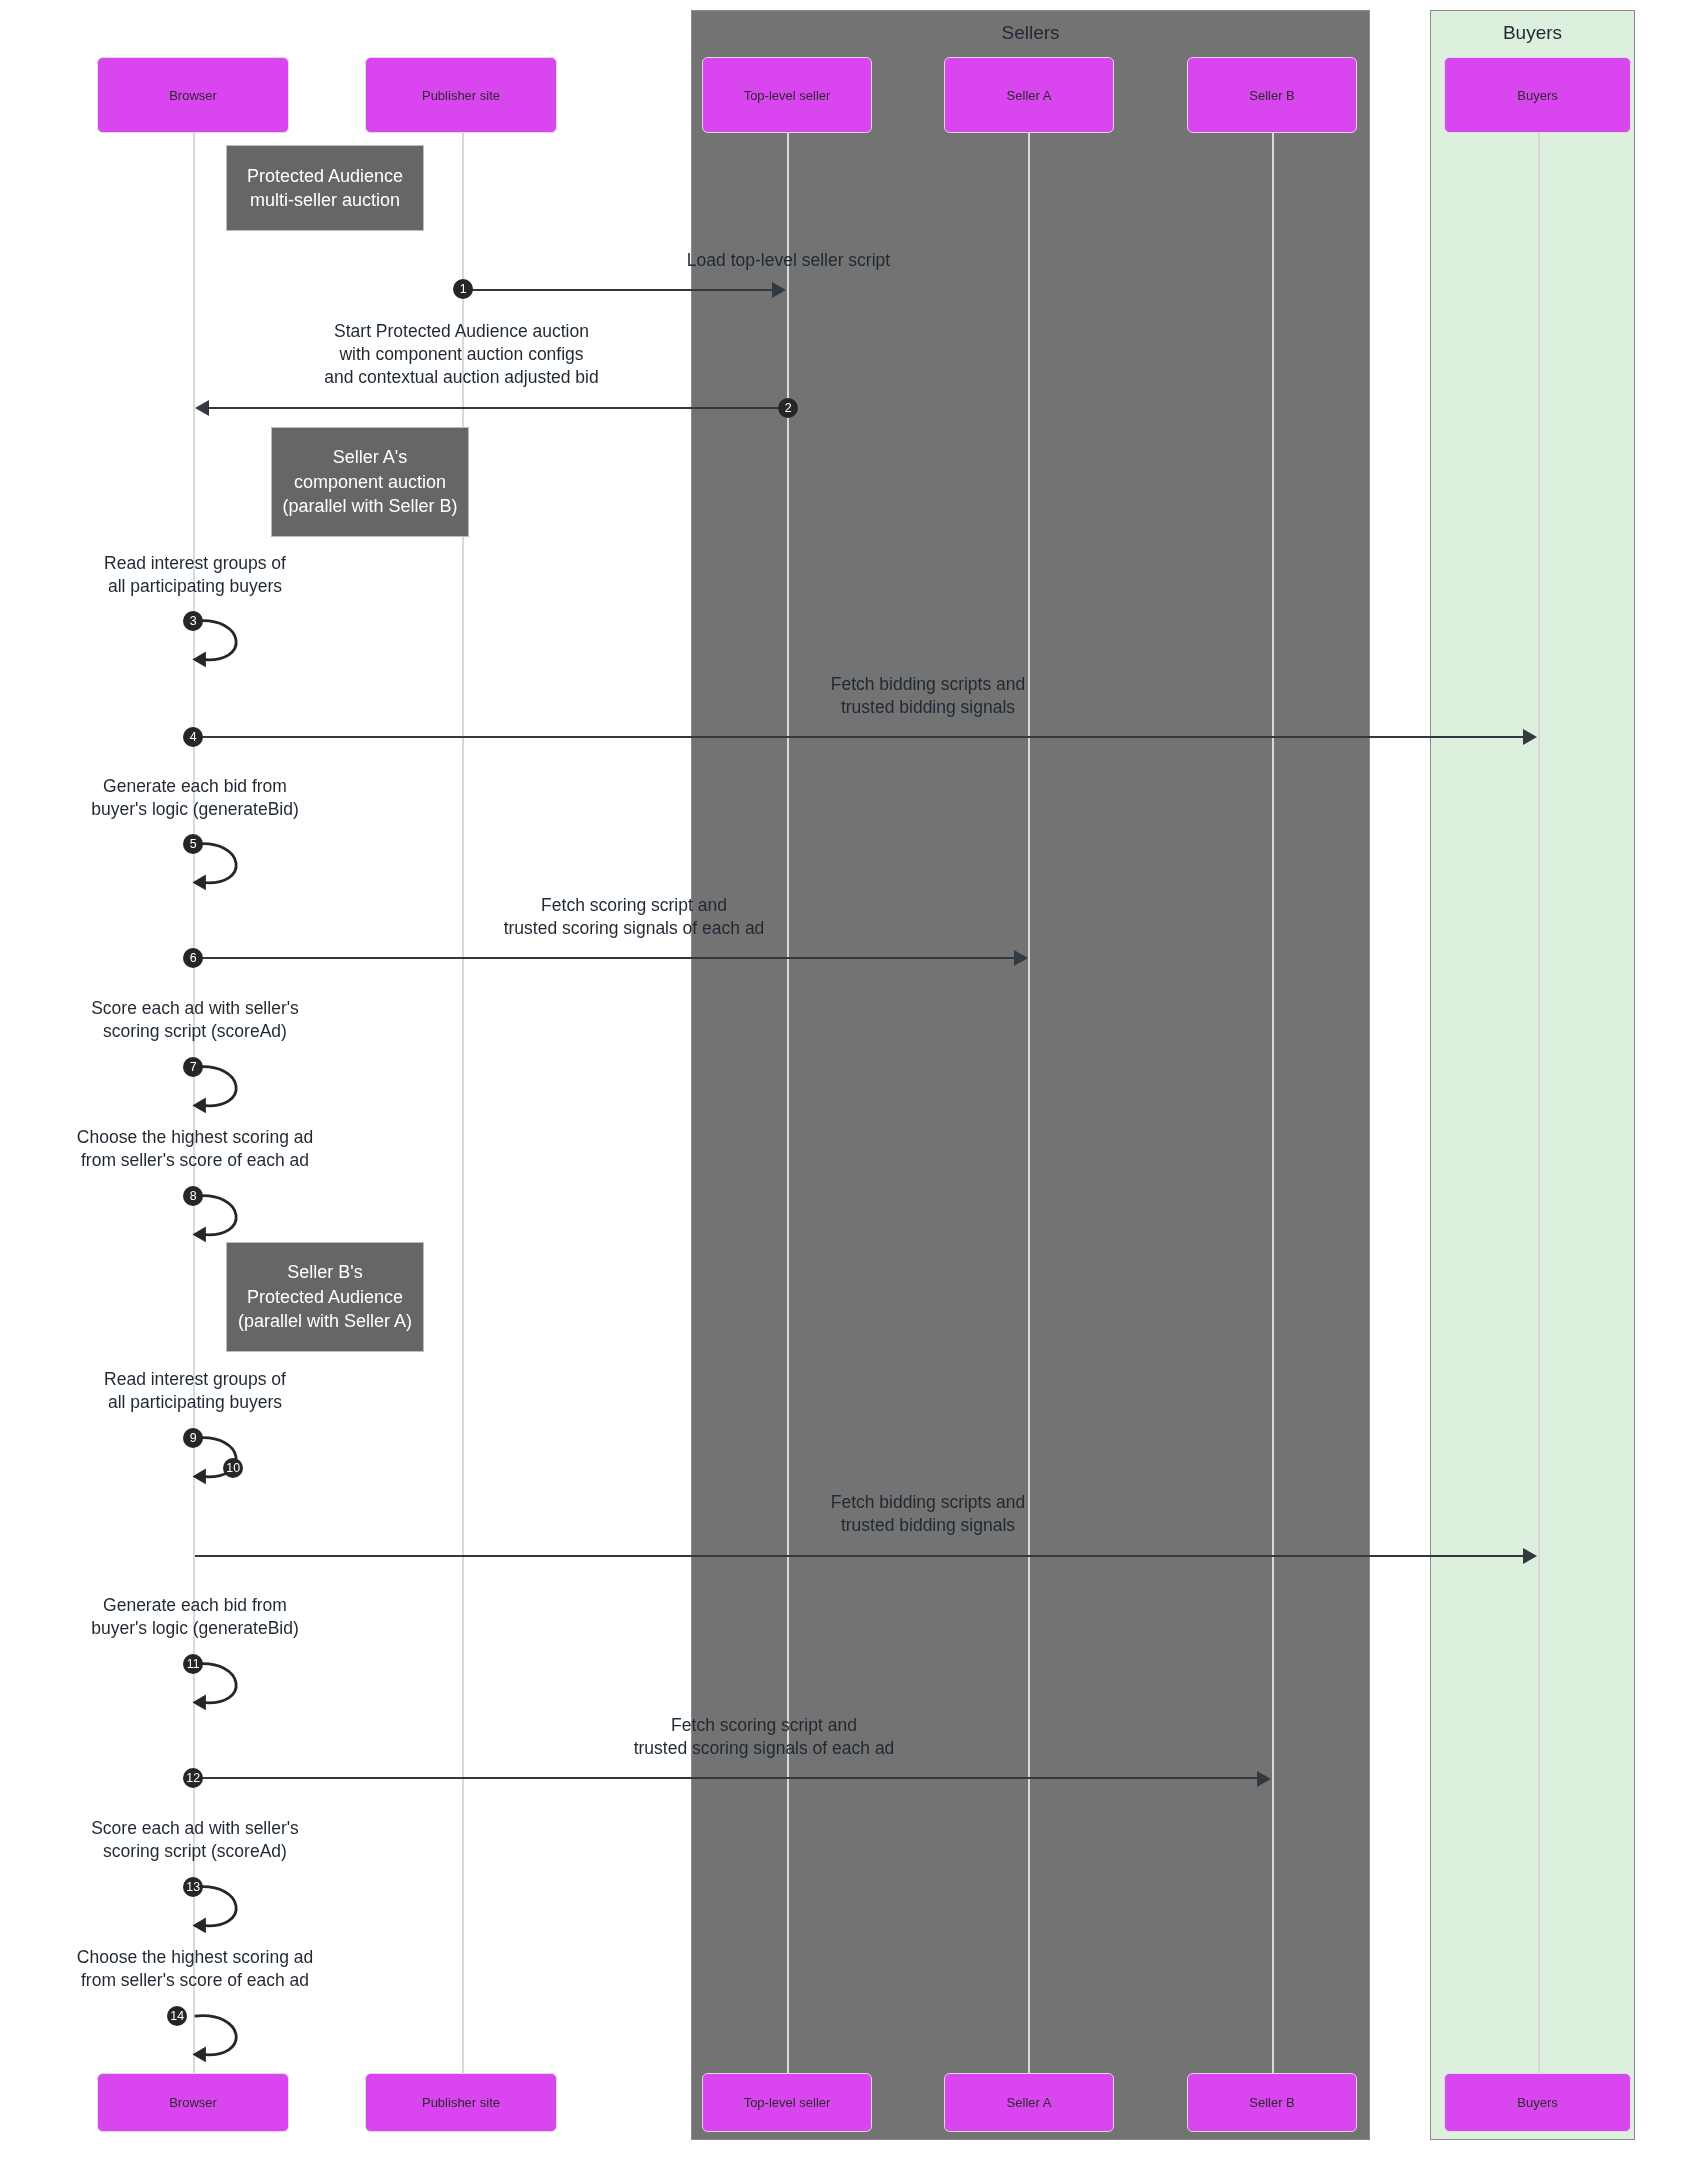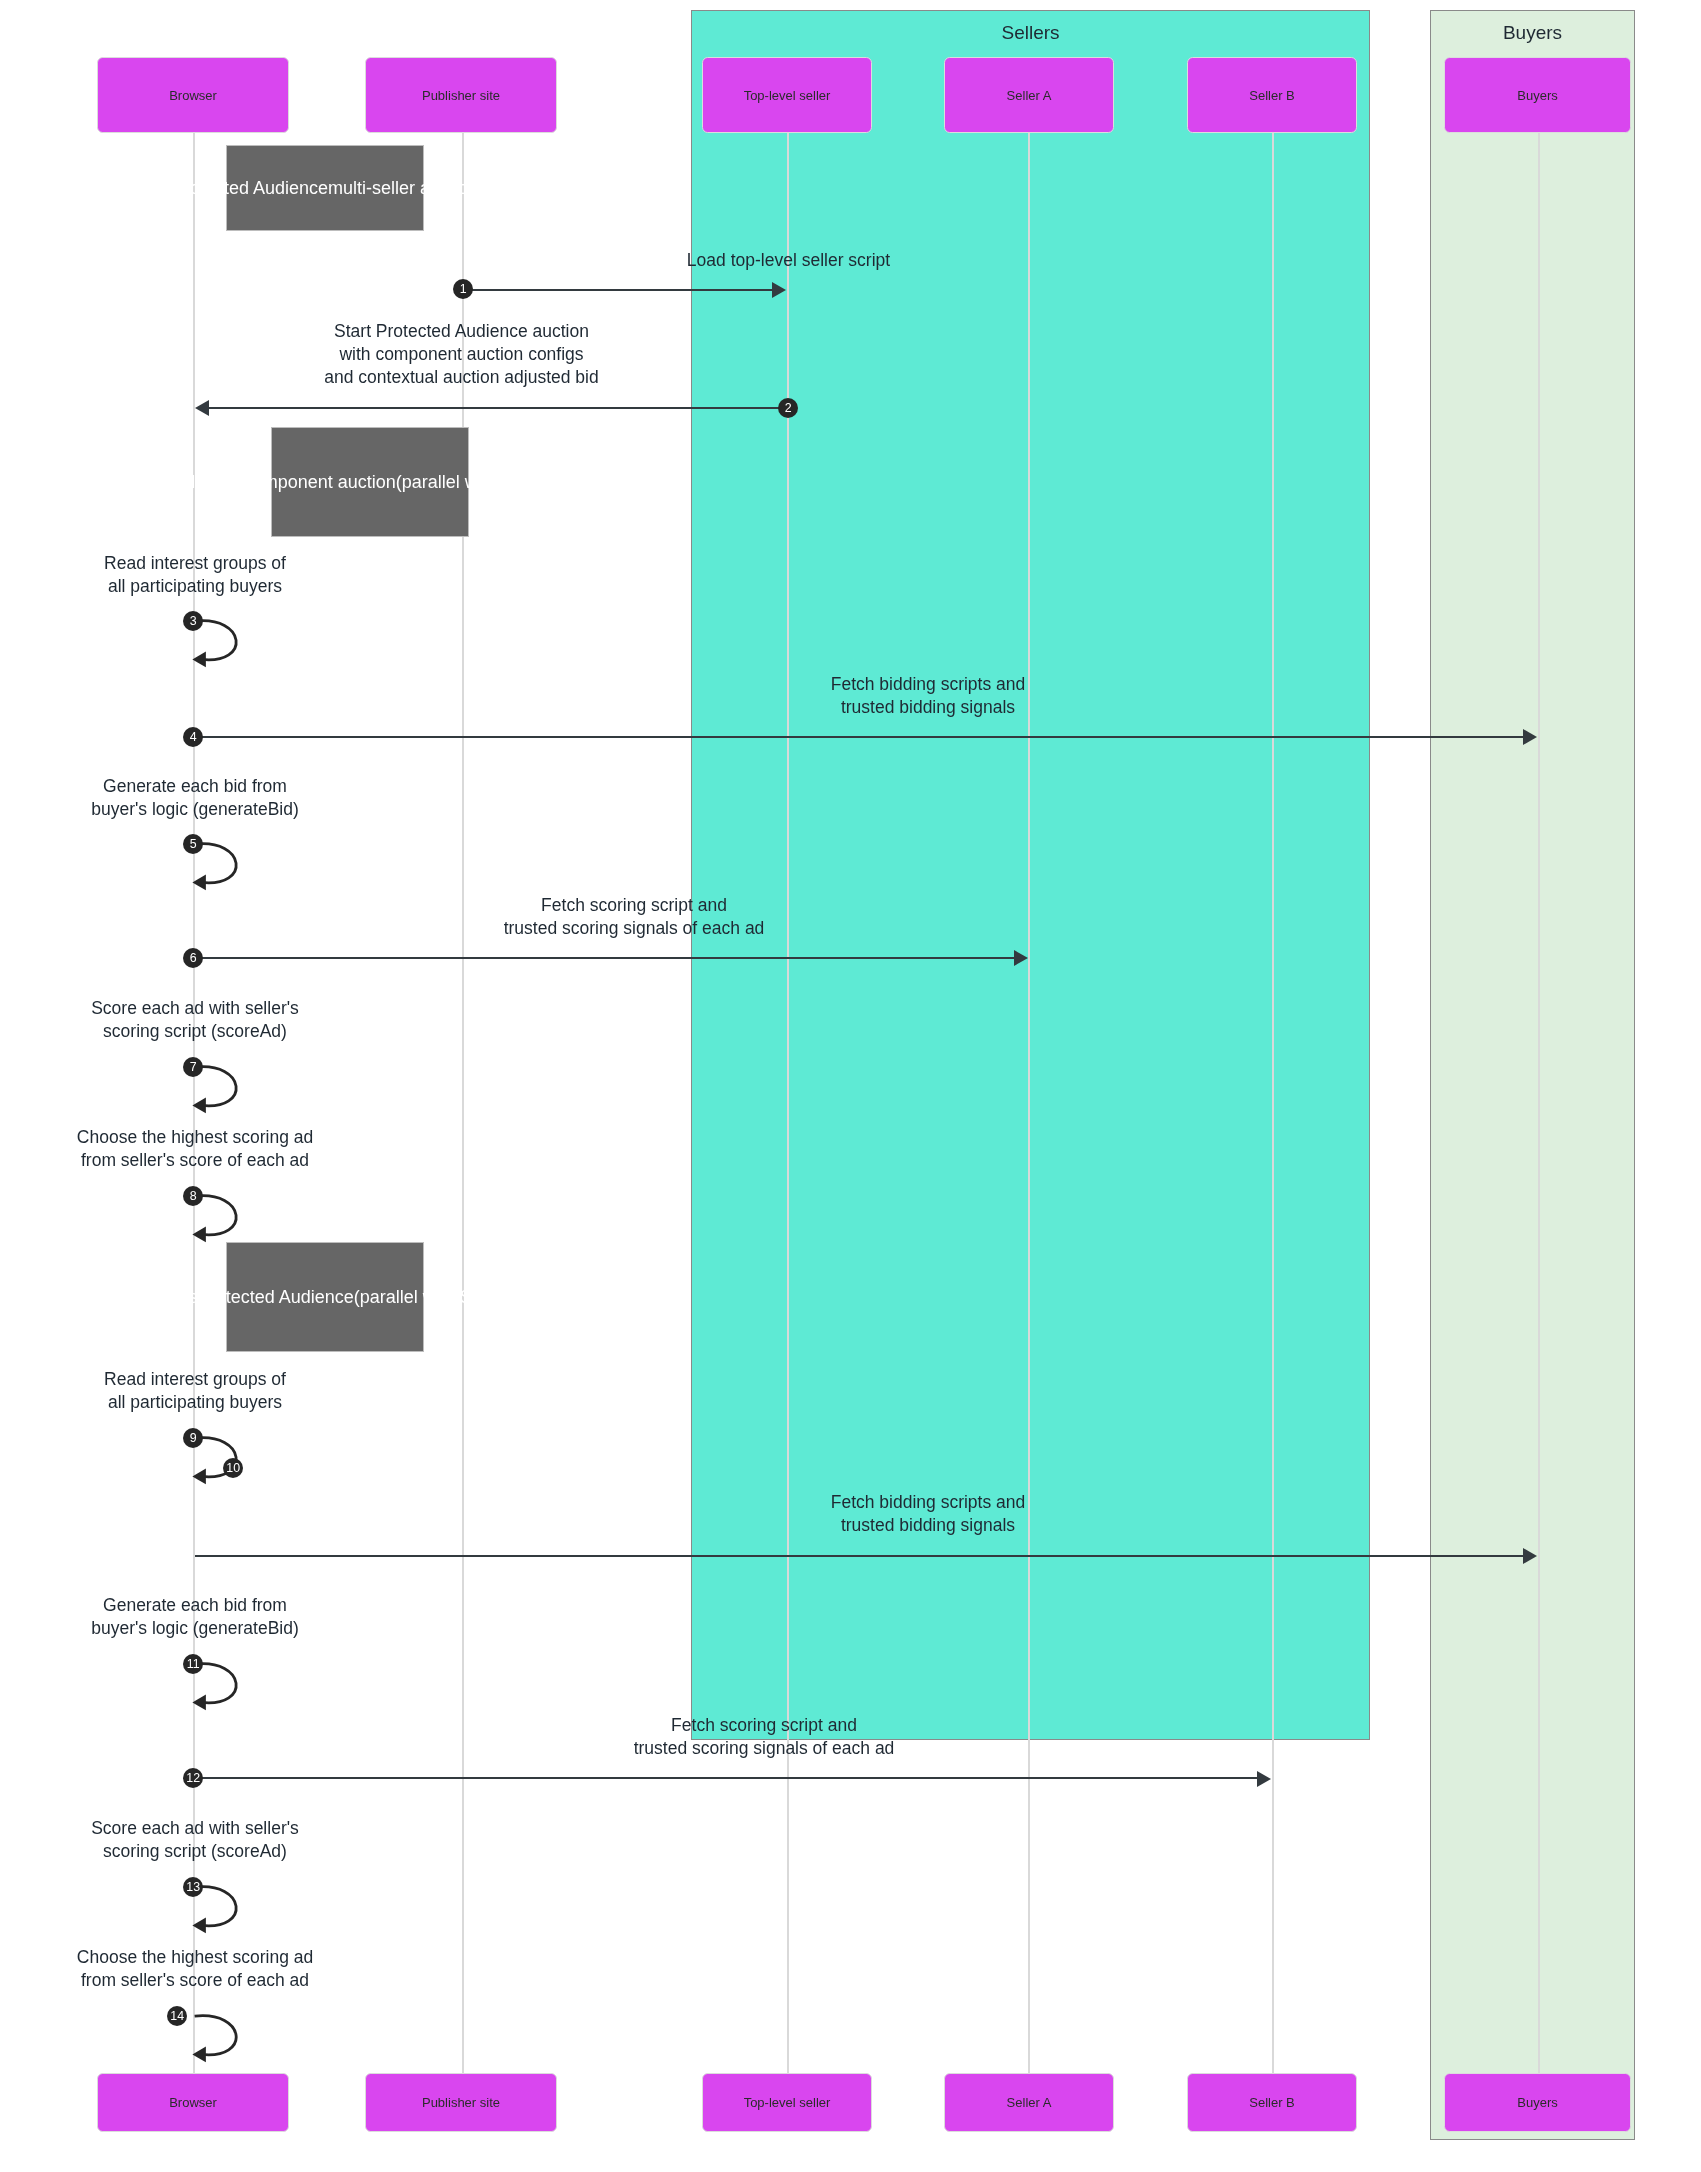--- a/index.html
+++ b/index.html
@@ -13,21 +13,21 @@
   
   .actor{position:absolute;box-sizing:border-box;background:#d946ef;border:1.1px solid #dcdcdc;
          border-radius:5.7px;display:flex;align-items:center;justify-content:center;
          font-size:13px;color:#2b2b2b;text-align:center;}
 
   
   .lifeline{position:absolute;width:2.3px;background:#d9d9d9;}
 
   
   .note{position:absolute;box-sizing:border-box;background:#666666;border:1.1px solid #bdbdbd;
-        color:#ffffff;font-size:18px;line-height:1.36;display:flex;flex-direction:row;
+        color:#ffffff;font-size:18px;line-height:1.36;display:flex;flex-direction:column;
         align-items:center;justify-content:center;text-align:center;padding:3.4px 5.7px;}
   .note span{display:block;white-space:nowrap;}
 
   
   .msg-line{position:absolute;height:2.3px;background:#333a3f;}
   .arrow-r{position:absolute;width:0;height:0;border-top:8px solid transparent;
            border-bottom:8px solid transparent;border-left:14.7px solid #333a3f;}
   .arrow-l{position:absolute;width:0;height:0;border-top:8px solid transparent;
            border-bottom:8px solid transparent;border-right:14.7px solid #333a3f;}
 
@@ -42,21 +42,21 @@
   .caption span{display:block;}
 
   
   .selfloop{position:absolute;}
 </style>
 </head>
 <body>
 
 <div id="stage">
 
-  <div class="group" style="left:691px;top:10.2px;width:679px;height:1730px;background:#5eead4;">
+  <div class="group" style="left:691px;top:10.2px;width:679px;height:2130px;background:#737373;">
     <div class="group-label" style="top:11.3px;">Sellers</div>
   </div>
 
   <div class="group" style="left:1430px;top:10.2px;width:205px;height:2130px;background:#ddefdd;">
     <div class="group-label" style="top:11.3px;">Buyers</div>
   </div>
 
   <div class="lifeline" style="left:193px;  top:133px;height:1940px;"></div>
   <div class="lifeline" style="left:462px;  top:133px;height:1940px;"></div>
   <div class="lifeline" style="left:787px; top:133px;height:1940px;"></div>

